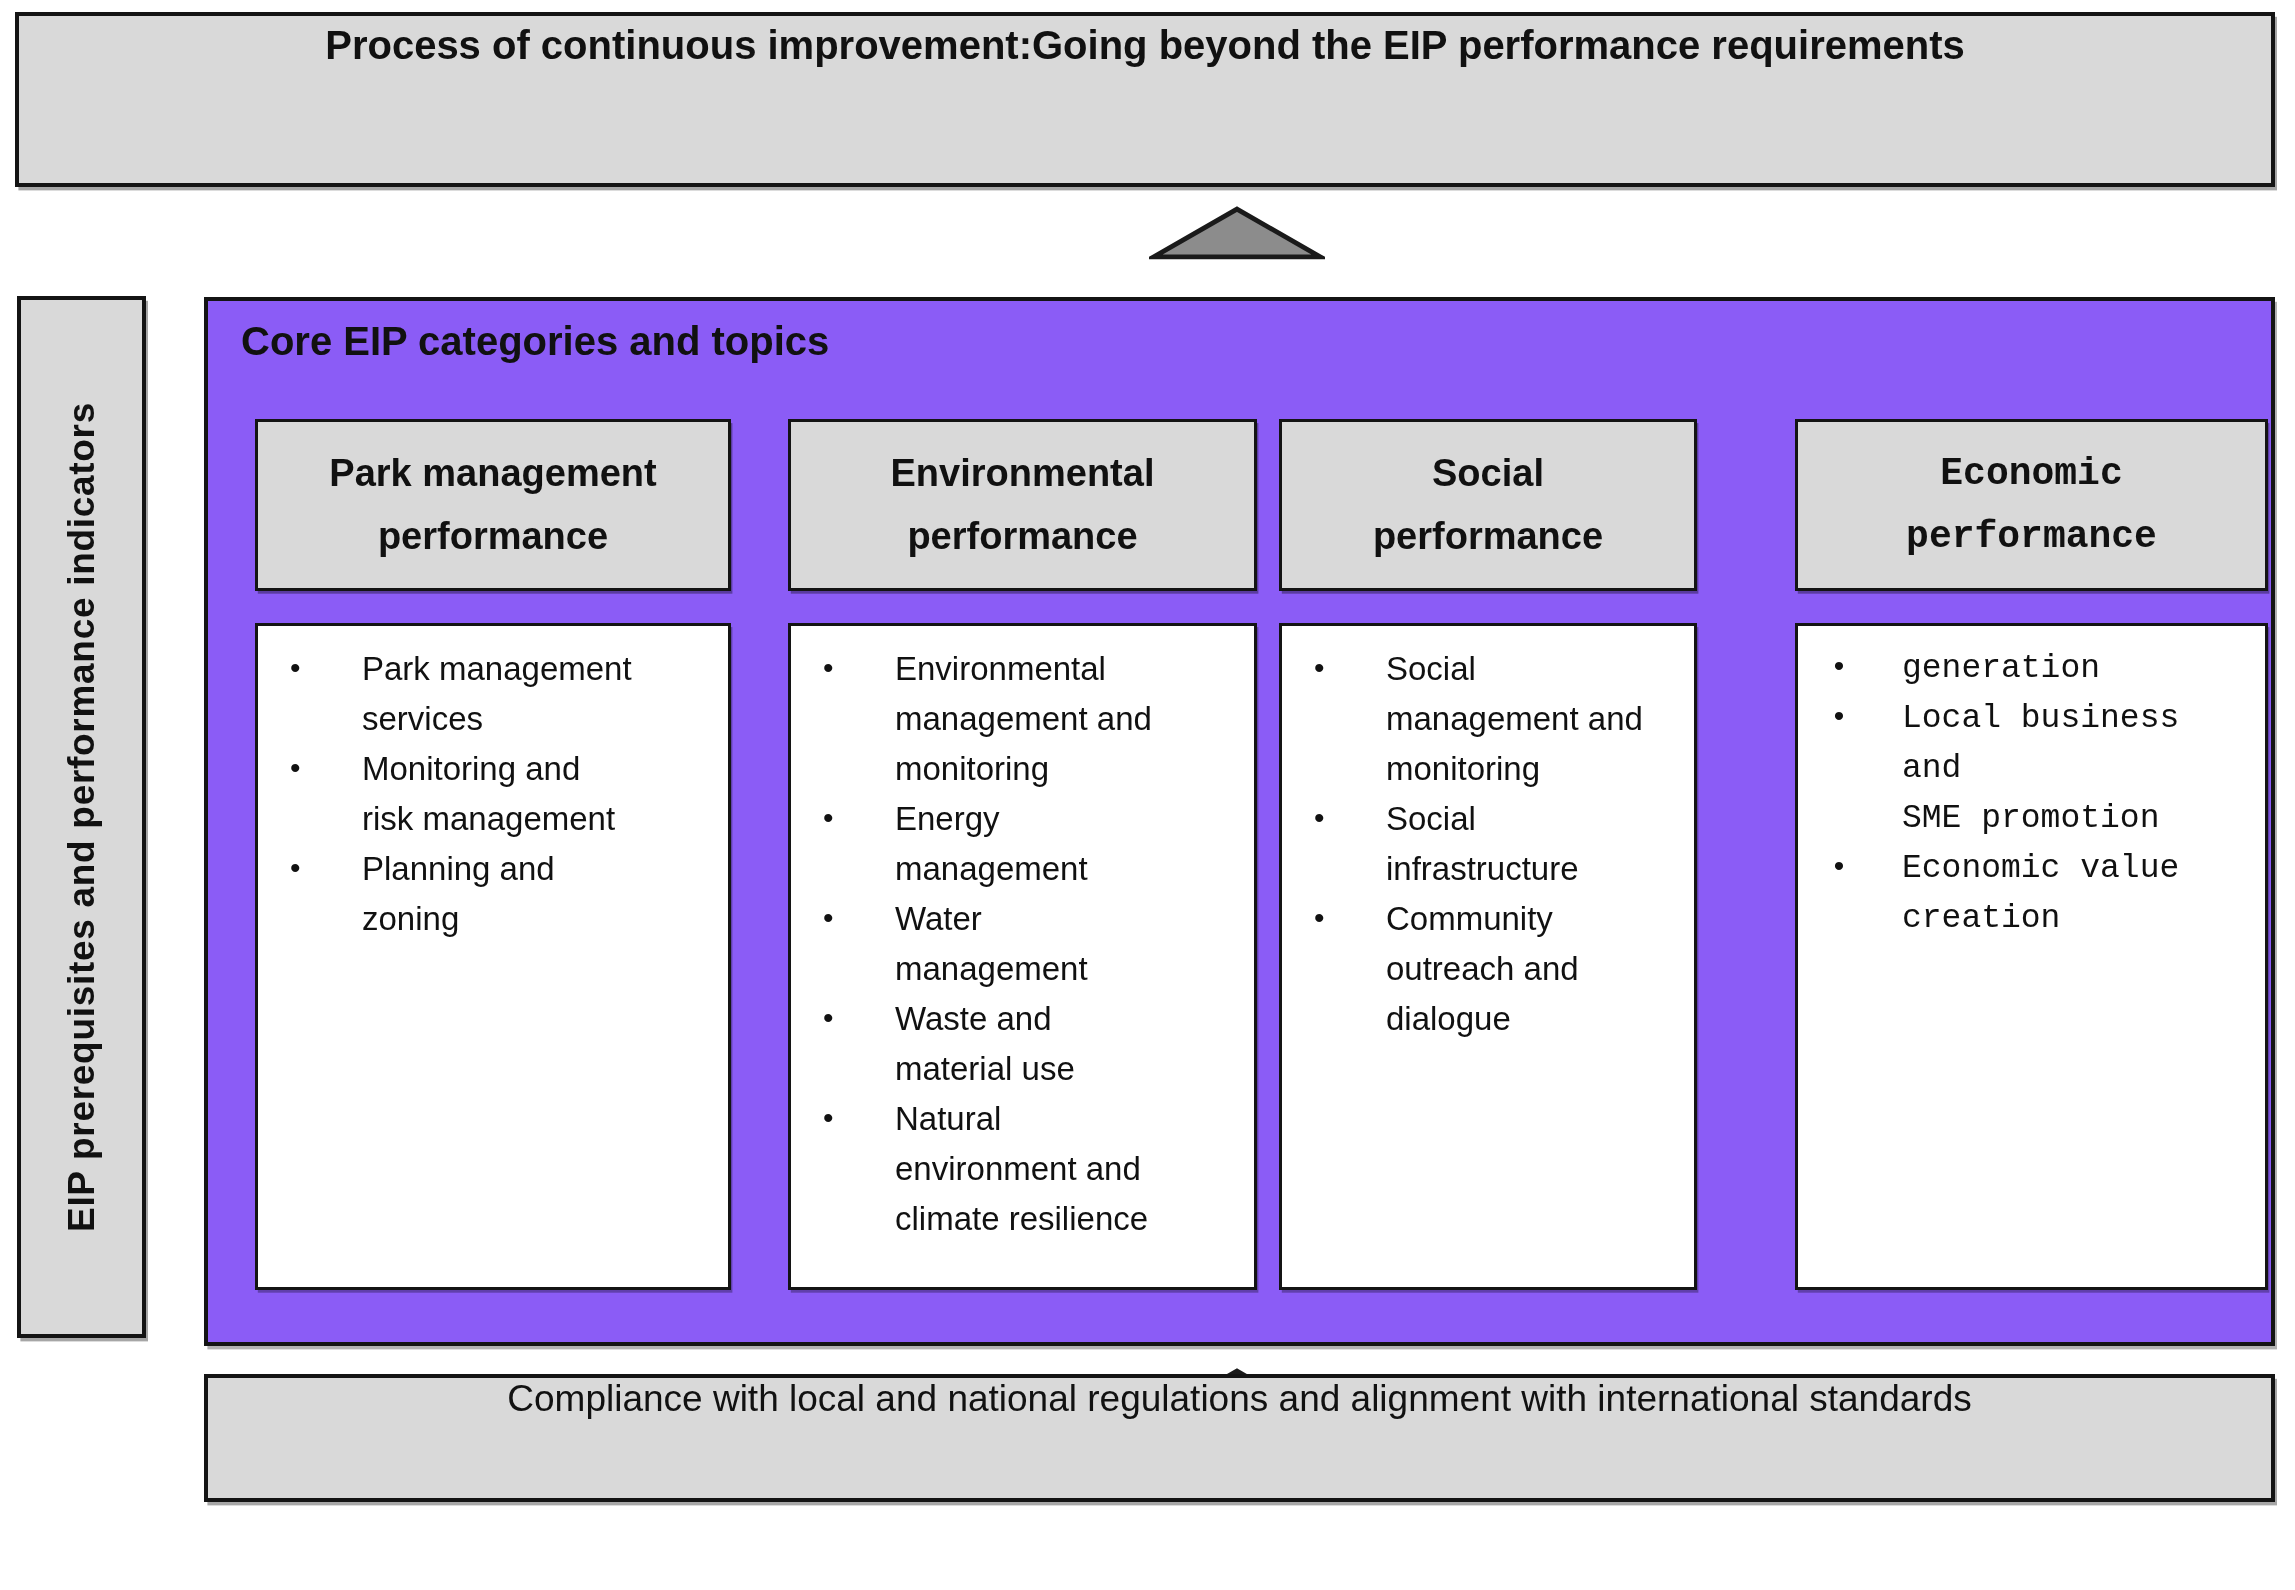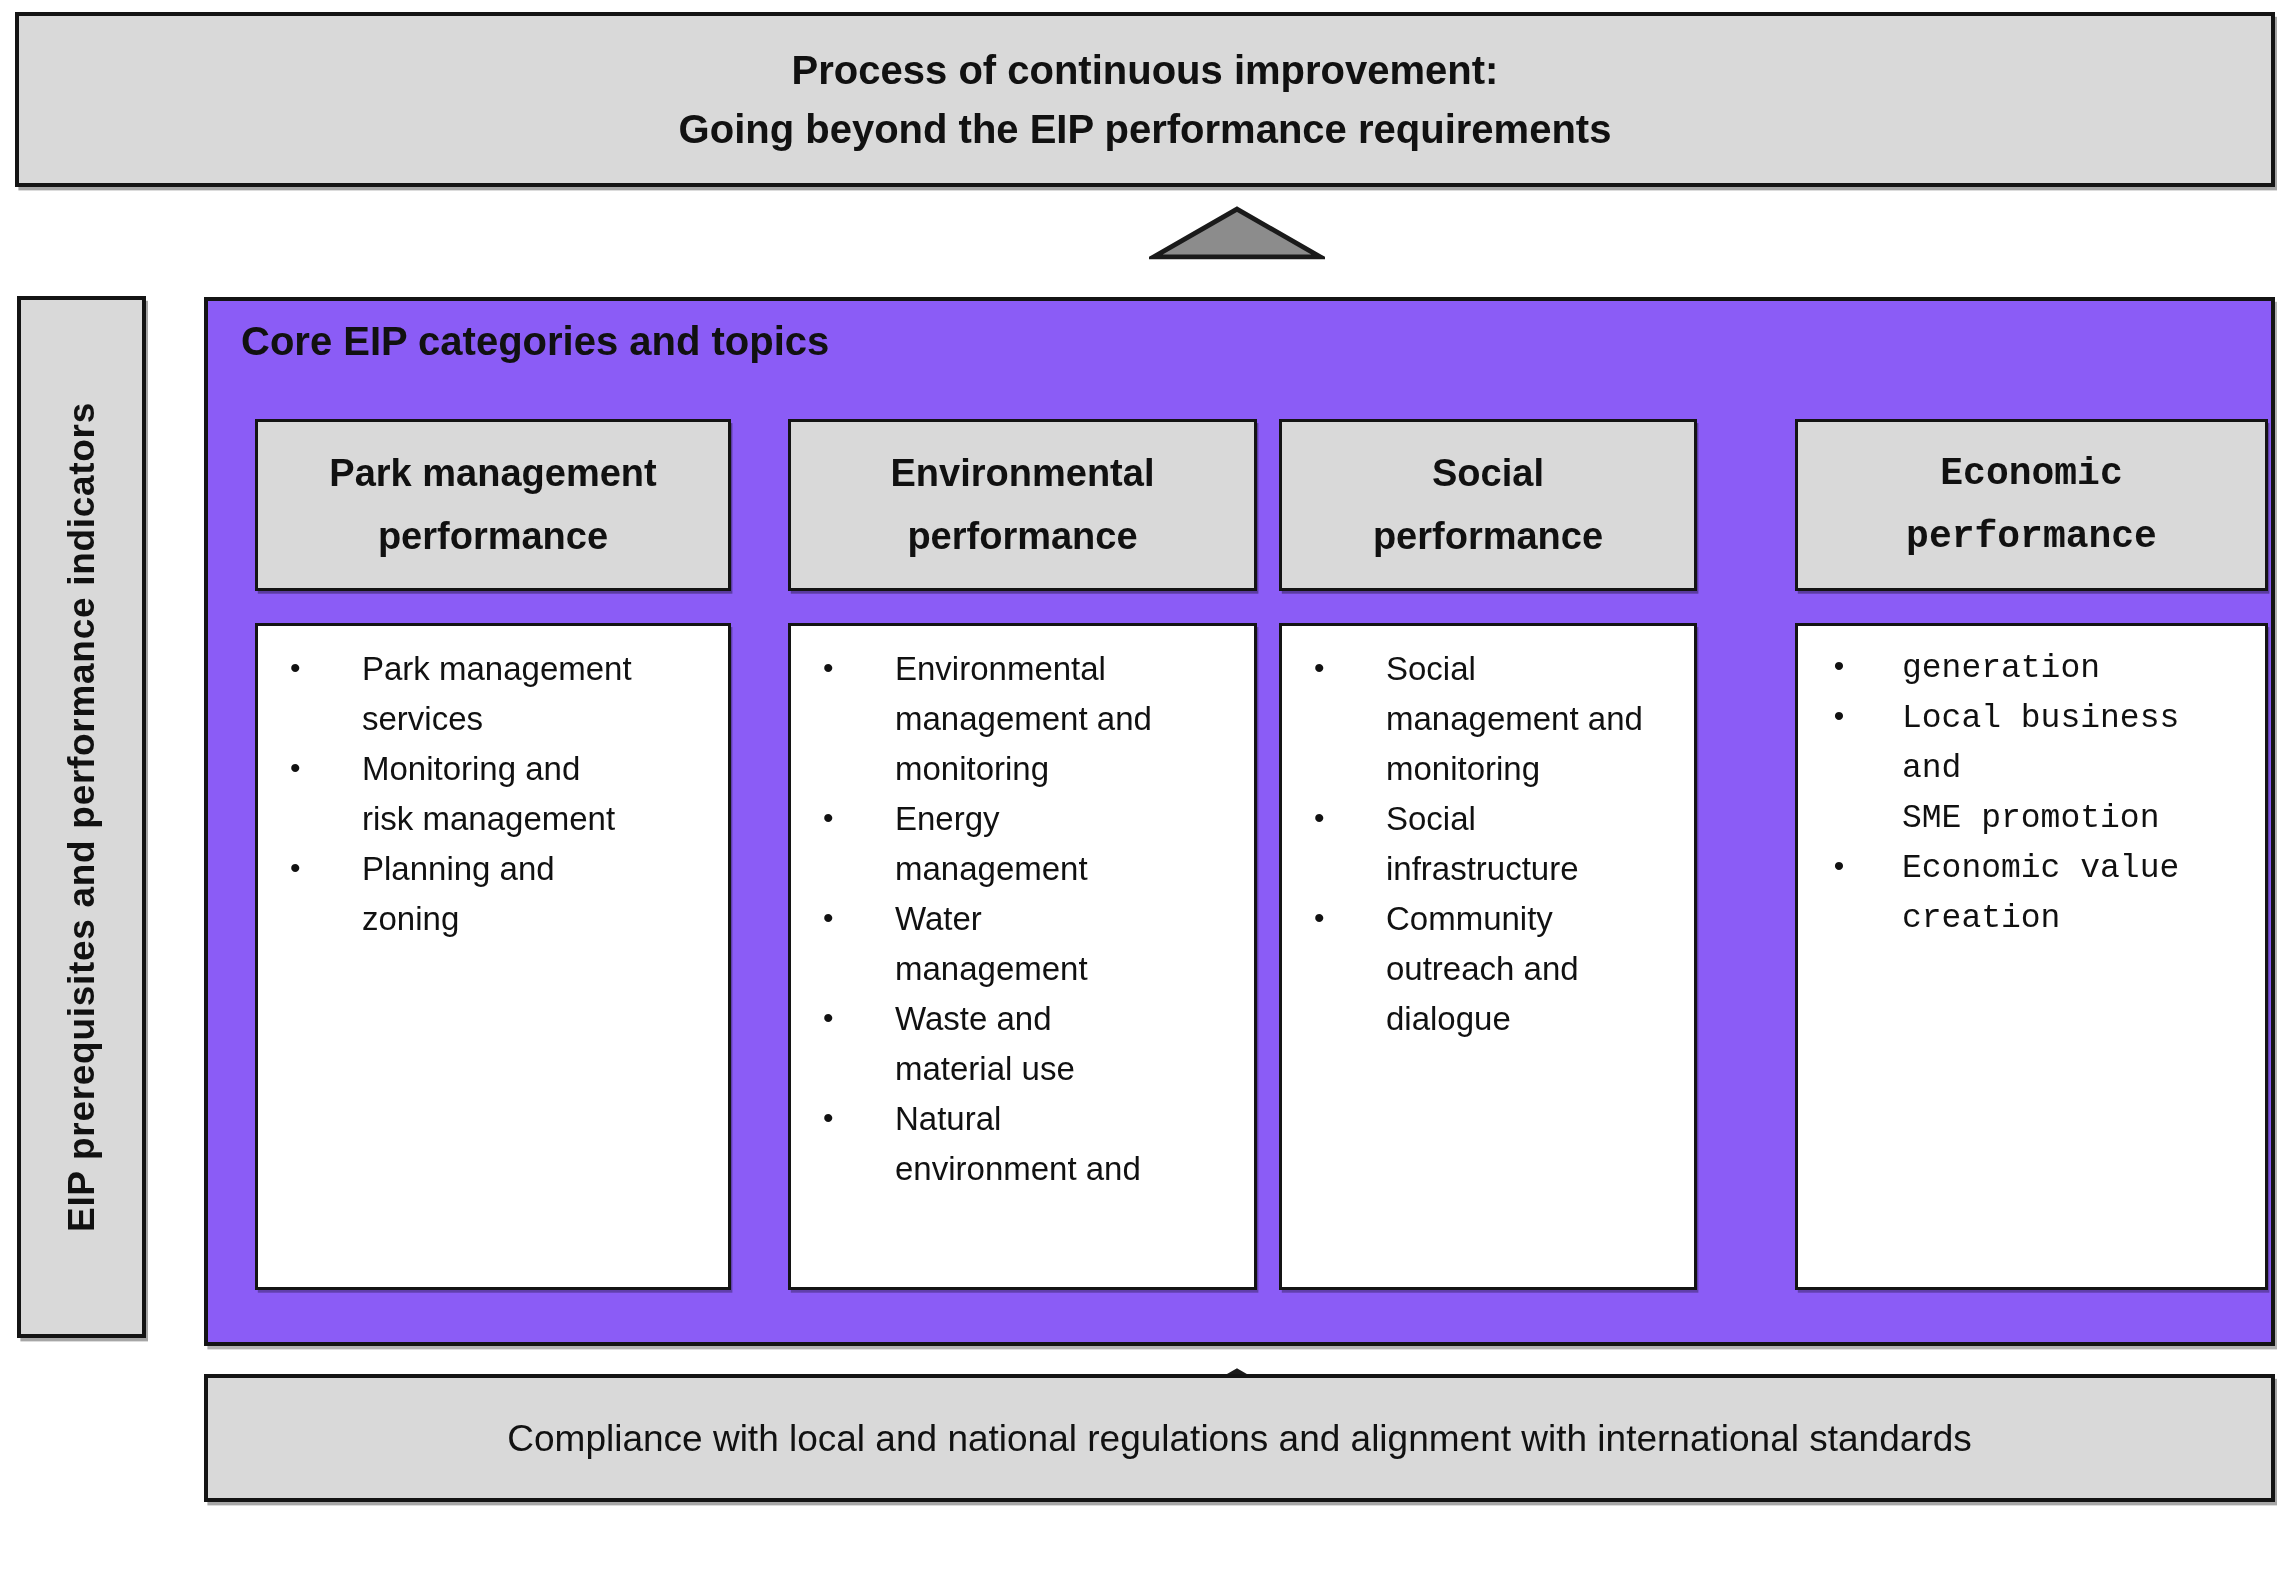--- a/index.html
+++ b/index.html
@@ -12,21 +12,21 @@
     color: #111111;
   }
 
   
   .banner {
     position: absolute;
     background: #d9d9d9;
     border: 4.1px solid #141414;
     box-shadow: 2.7px 4.1px 0 -0.7px rgba(0,0,0,0.35);
     display: flex;
-    flex-direction: column;
+    flex-direction: row;
     justify-content: center;
     text-align: center;
     box-sizing: border-box;
   }
   #top-banner {
     left: 15px; top: 12.4px;
     width: 2260px; height: 175px;
     font-weight: bold;
     font-size: 40px;
     line-height: 59px;
@@ -204,20 +204,21 @@
           </li>
           <li class="topic">
             <span class="bullet">•</span>
             <span class="tline">Waste and</span>
             <span class="tline">material use</span>
           </li>
           <li class="topic">
             <span class="bullet">•</span>
             <span class="tline">Natural</span>
             <span class="tline">environment and</span>
+            <span class="tline">climate resilience</span>
           </li>
         </ul>
       </div>
     </section>
 
     <section class="column" style="left:1071px; width:418px;">
       <div class="cat-header">
         <div>Social</div>
         <div>performance</div>
       </div>

